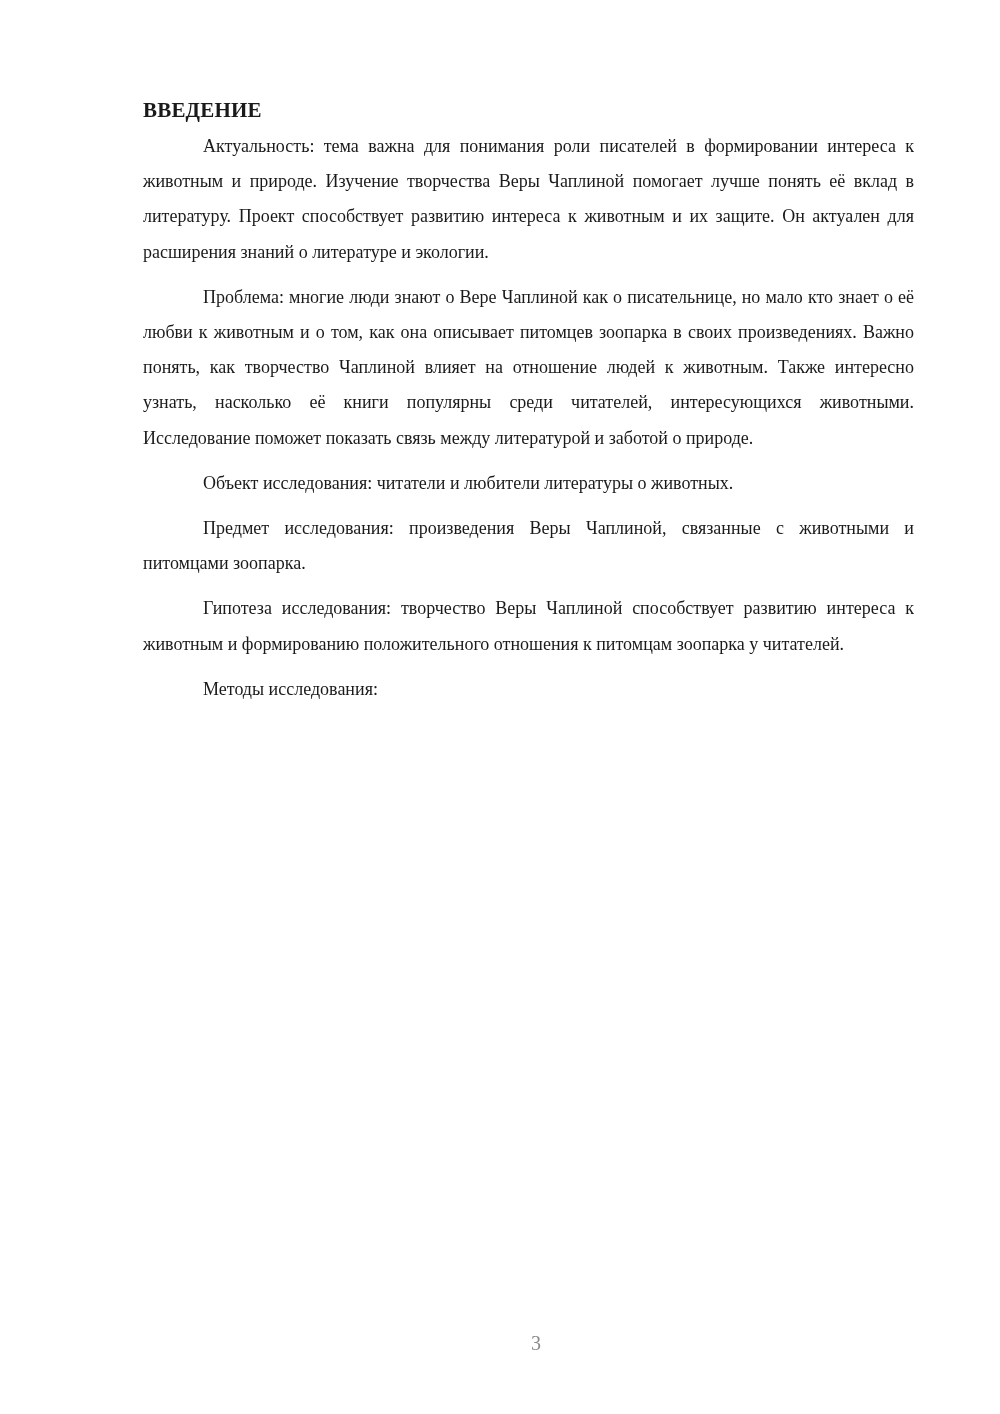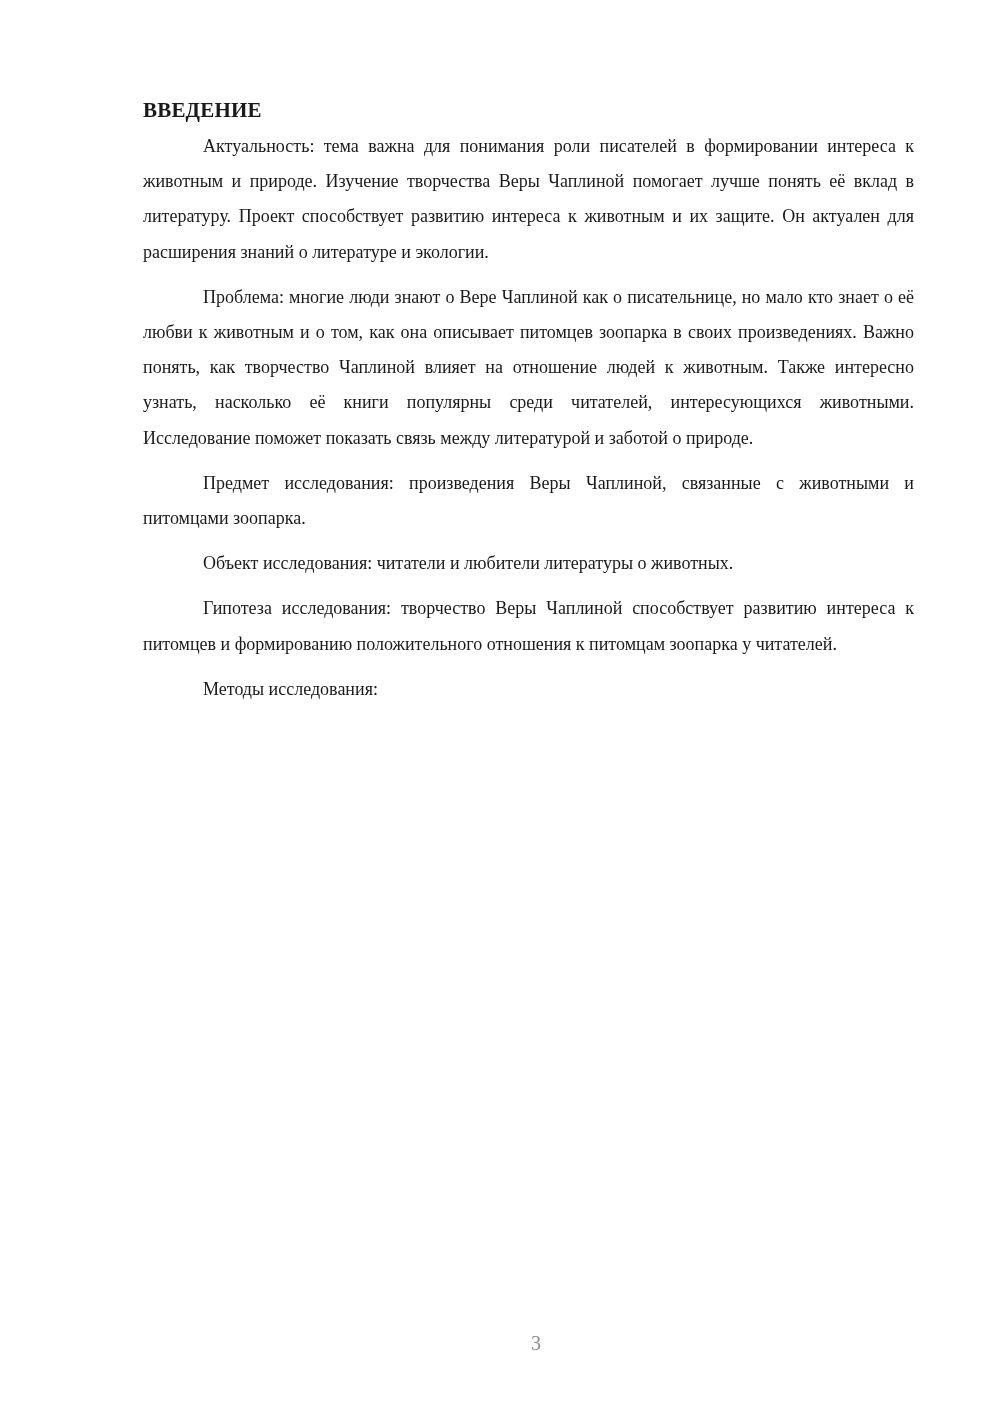--- a/index.html
+++ b/index.html
@@ -61,22 +61,22 @@
 <div class="page">
   <h1 class="title">ВВЕДЕНИЕ</h1>
 
   <p class="para">Актуальность: тема важна для понимания роли писателей в формировании интереса к животным и природе. Изучение творчества Веры Чаплиной помогает лучше понять её вклад в литературу. Проект способствует развитию интереса к животным и их защите. Он актуален для расширения знаний о литературе и экологии.</p>
 
   <p class="para">Проблема: многие люди знают о Вере Чаплиной как о писательнице, но мало кто знает о её любви к животным и о том, как она описывает питомцев зоопарка в своих произведениях. Важно понять, как творчество Чаплиной влияет на отношение людей к животным. Также интересно узнать, насколько её книги популярны среди читателей, интересующихся животными. Исследование поможет показать связь между литературой и заботой о природе.</p>
 
 
 
 
+  <p class="para">Объект исследования: читатели и любители литературы о животных.</p>
+
   <p class="para">Предмет исследования: произведения Веры Чаплиной, связанные с животными и питомцами зоопарка.</p>
 
-  <p class="para">Объект исследования: читатели и любители литературы о животных.</p>
-
-  <p class="para">Гипотеза исследования: творчество Веры Чаплиной способствует развитию интереса к питомцев и формированию положительного отношения к питомцам зоопарка у читателей.</p>
+  <p class="para">Гипотеза исследования: творчество Веры Чаплиной способствует развитию интереса к животным и формированию положительного отношения к питомцам зоопарка у читателей.</p>
 
   <p class="para label">Методы исследования:</p>
 </div>
 
 <div class="page-number">3</div>
 
 </body></html>

